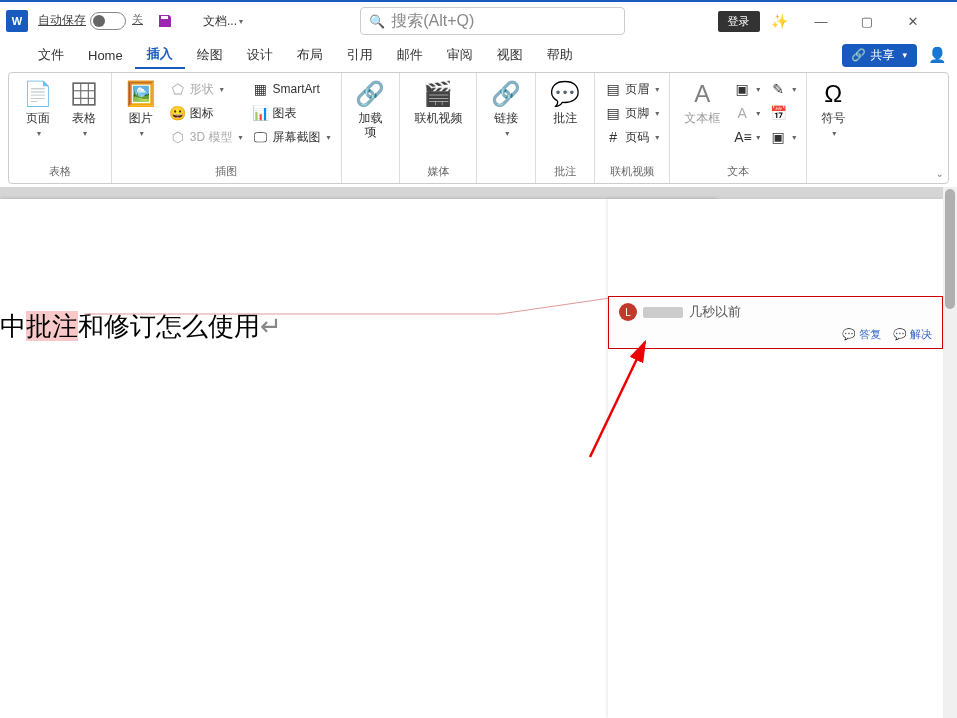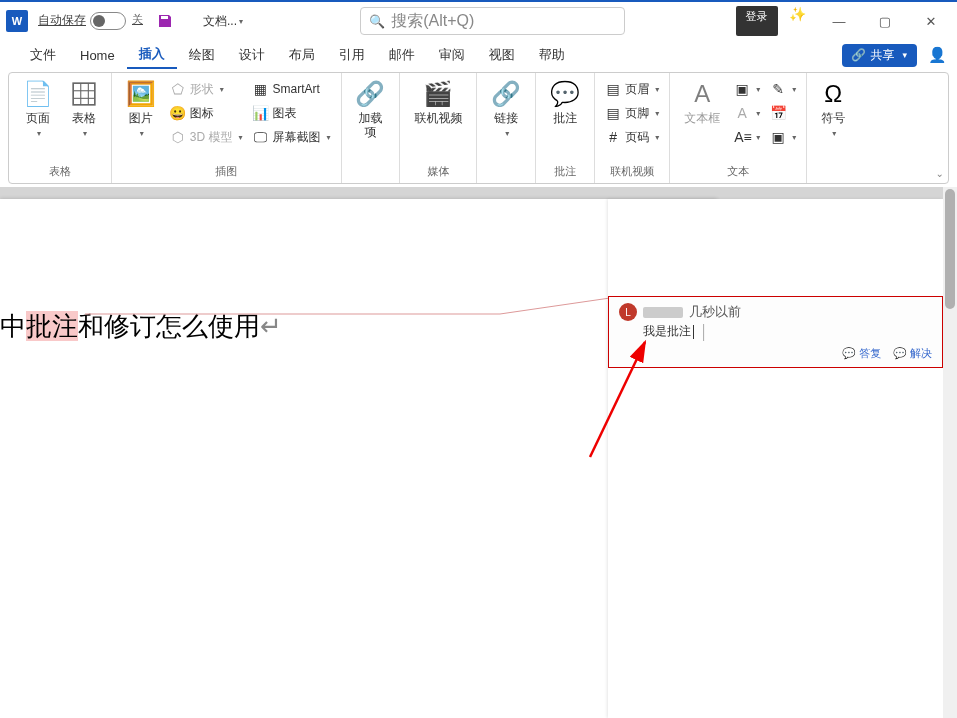--- a/index.html
+++ b/index.html
@@ -10,27 +10,27 @@
 .word-logo { width: 22px; height: 22px; background: #185abd; color: #fff; font-size: 11px; font-weight: bold; display: flex; align-items: center; justify-content: center; border-radius: 2px; margin-right: 10px; }
 .autosave { font-size: 12px; color: #444; display: flex; align-items: flex-start; gap: 4px; text-decoration: underline; }
 .toggle { width: 36px; height: 18px; border: 1px solid #888; border-radius: 9px; position: relative; background: #fff; }
 .toggle::after { content: ""; width: 12px; height: 12px; background: #666; border-radius: 50%; position: absolute; left: 2px; top: 2px; }
 .toggle-label { font-size: 11px; color: #666; margin-left: 2px; }
 .save-icon { width: 16px; height: 16px; margin-left: 14px; color: #9c27b0; }
 .doc-name { font-size: 12px; margin-left: 30px; color: #333; display: flex; align-items: center; }
 .searchbox { position: absolute; left: 360px; width: 265px; height: 28px; border: 1px solid #ccc; border-radius: 4px; display: flex; align-items: center; padding: 0 8px; background: #fff; }
 .search-icon { color: #888; font-size: 13px; margin-right: 6px; }
 .search-ph { font-size: 16px; color: #888; }
-.tb-right { position: absolute; right: 6px; display: flex; gap: 6px; }
+.tb-right { position: absolute; right: 24px; display: flex; align-items: center; gap: 6px; }
 .login-btn { background: #333; color: #fff; font-size: 11px; padding: 3px 10px; border-radius: 2px; }
 .wand-icon { color: #888; font-size: 14px; margin: 0 6px; }
 .wc-btn { width: 40px; height: 30px; display: flex; align-items: center; justify-content: center; color: #555; font-size: 13px; }
 
 
-.menubar { height: 30px; display: flex; align-items: center; padding: 0 18px; gap: 0; background: #fff; position: relative; }
+.menubar { height: 30px; display: flex; align-items: center; padding: 0 18px; gap: 0; background: #fff; position: relative; margin-left: 8px; }
 .menu-tab { font-size: 13px; padding: 4px 12px; color: #333; cursor: pointer; }
 .menu-tab.active { font-weight: bold; border-bottom: 2px solid #185abd; color: #185abd; }
 .share-btn { position: absolute; right: 40px; background: #185abd; color: #fff; font-size: 12px; padding: 3px 10px; border-radius: 4px; display: flex; align-items: center; gap: 4px; }
 .coedit-icon { position: absolute; right: 10px; color: #888; font-size: 15px; }
 
 
 .ribbon { height: 112px; border: 1px solid #ccc; border-radius: 4px; margin: 2px 8px; display: flex; background: #fff; position: relative; }
 .rgroup { display: flex; flex-direction: column; align-items: center; padding: 4px 6px 2px; border-right: 1px solid #ddd; }
 .rgroup:last-of-type { border-right: none; }
 .rgroup-content { flex: 1; display: flex; align-items: flex-start; gap: 2px; }
@@ -318,25 +318,20 @@
     <line x1="415" y1="18" x2="525" y2="2" stroke="#d99"></line>
   </svg>
 
   <div class="comment-pane">
     <div class="comment-box">
       <div class="comment-header">
         <div class="avatar">L</div>
         <div class="cname"></div>
         <div class="ctime">几秒以前</div>
       </div>
-      <div class="ctext">
-        <span>我是批注</span>
-          <span class="cursor-caret"></span>
-        <span style="margin-left:4px;color:#aaa;font-size:14px">│</span>
-      </div>
       <div class="comment-actions">
         <div class="caction">
             <span>💬</span>
             <span>答复</span>
           </div>
         <div class="caction">
             <span>💬</span>
             <span>解决</span>
           </div>
       </div>

